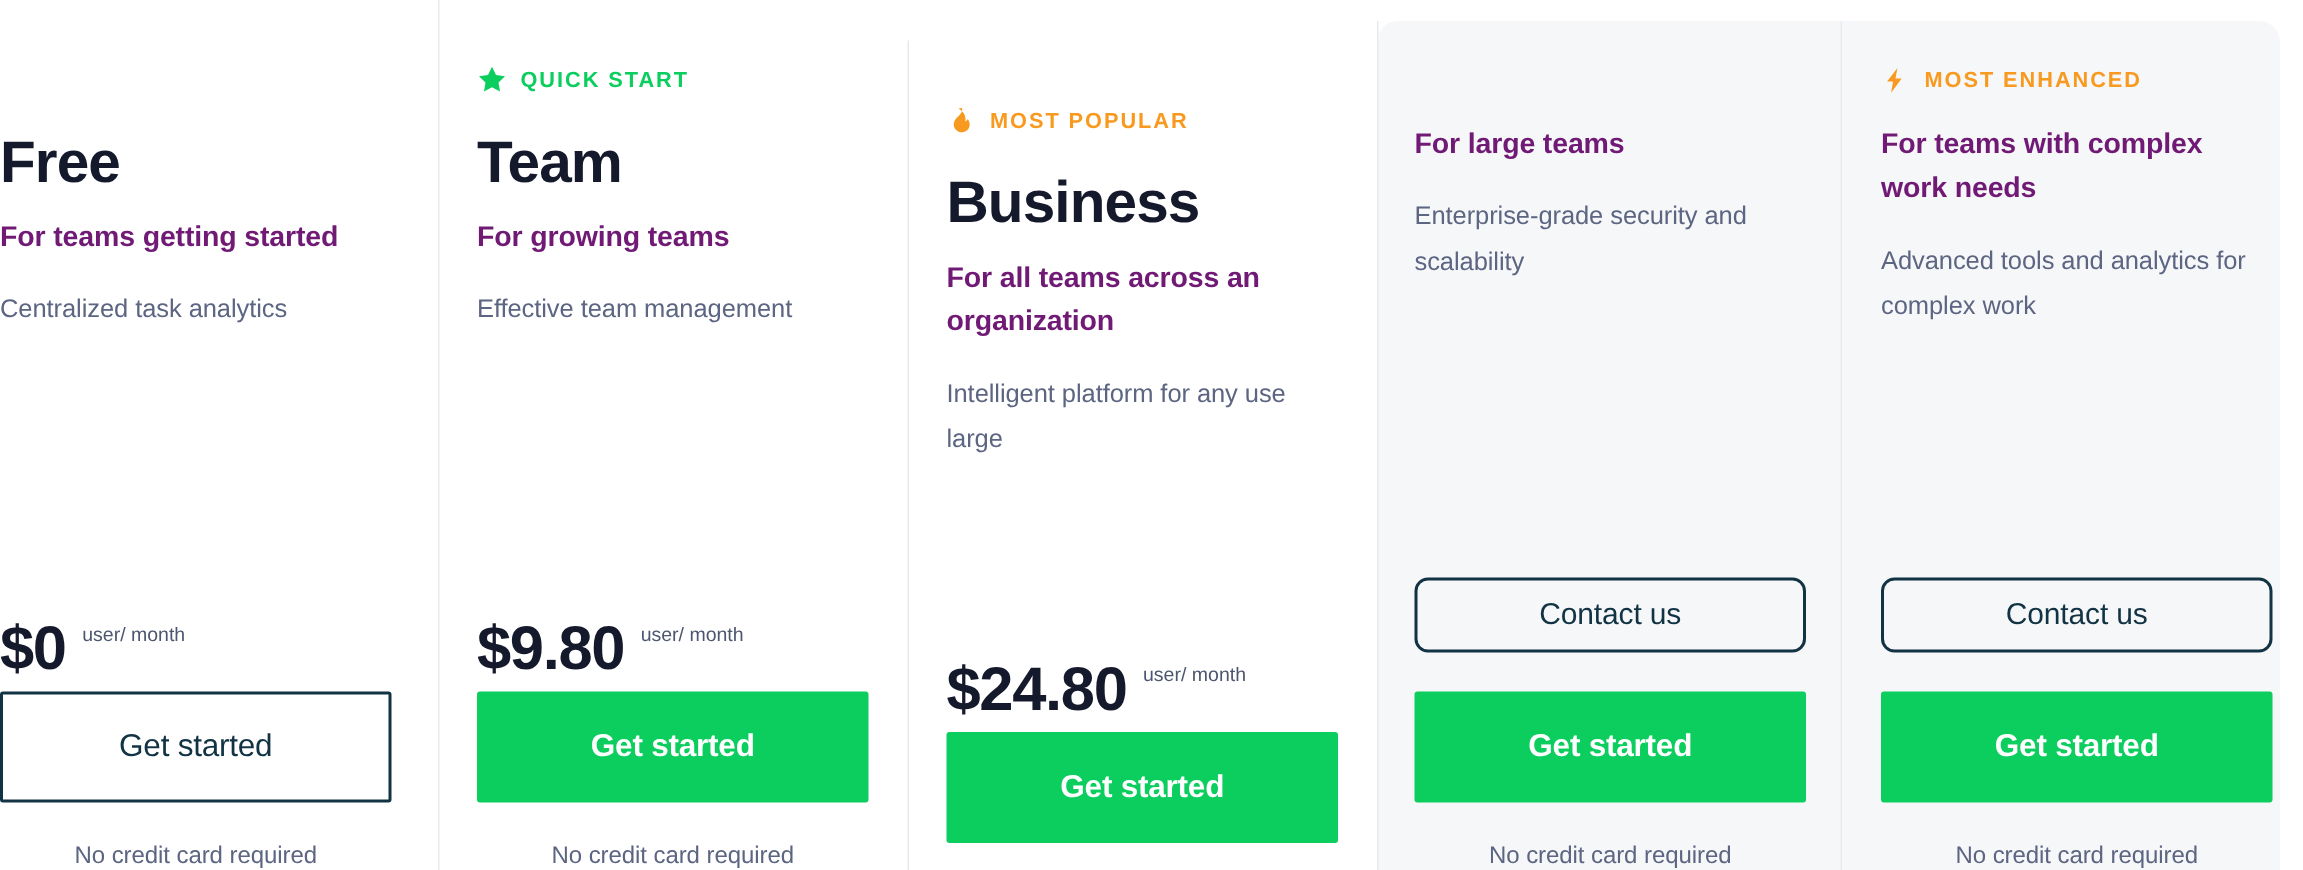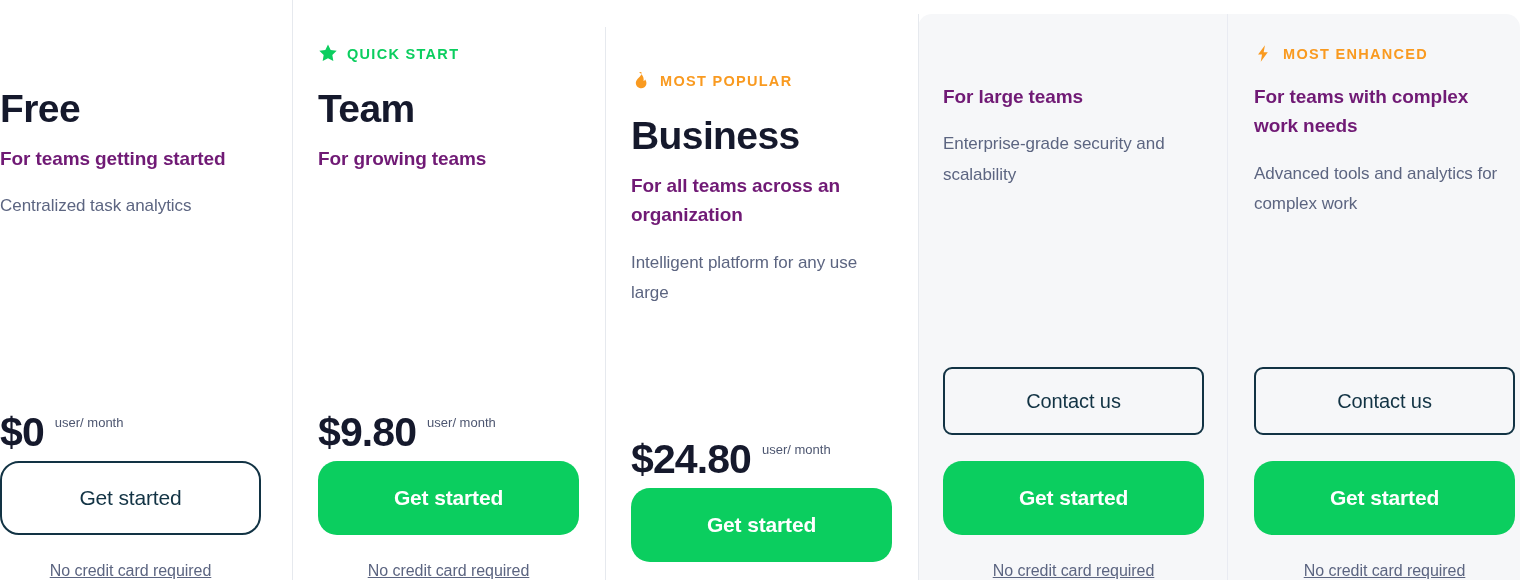--- a/index.html
+++ b/index.html
@@ -151,41 +151,41 @@
     line-height: 1;
     margin-left: 11px;
     margin-bottom: 24px;
     white-space: nowrap;
   }
 
   
   .contact-btn {
     margin-top: auto;
     width: 261px;
-    height: 68px;
+    height: 50px;
     border: 2px solid #123344;
     border-radius: 9px;
     background: transparent;
     color: #123344;
     font-family: "Liberation Sans", sans-serif;
     font-size: 20px;
     font-weight: 400;
     letter-spacing: -0.1px;
     cursor: pointer;
     display: flex;
     align-items: center;
     justify-content: center;
     margin-bottom: 26px;
   }
 
   
   .cta-btn {
     width: 261px;
     height: 74px;
-    border-radius: 19px;
+    border-radius: 2px;
     border: none;
     font-family: "Liberation Sans", sans-serif;
     font-size: 21px;
     font-weight: 700;
     letter-spacing: -0.15px;
     cursor: pointer;
     display: flex;
     align-items: center;
     justify-content: center;
     margin-top: 0;
@@ -204,21 +204,20 @@
 
   
   .footnote {
     width: 261px;
     text-align: center;
     font-size: 16px;
     font-weight: 400;
     color: #5C6581;
     margin-top: 27px;
     letter-spacing: -0.05px;
-    text-decoration: underline;
   }
 </style>
 </head>
 <body>
 
 <div id="pricing-table">
 
   <div class="highlight-panel"></div>
 
   <div class="columns">
@@ -243,20 +242,21 @@
       <div class="badge-row">
         <span class="badge-icon">
           <svg viewBox="0 0 24 24" width="20" height="20" aria-hidden="true">
             <path d="M12 1.8l3.2 6.5 7.2 1-5.2 5.1 1.2 7.2L12 18.2l-6.4 3.4 1.2-7.2L1.6 9.3l7.2-1z" fill="#0BCE5F"></path>
           </svg>
         </span>
         <span class="badge-label" style="color:#0BCE5F">QUICK START</span>
       </div>
       <div class="plan-name">Team</div>
       <div class="plan-tagline">For growing teams</div>
+      <div class="plan-desc">Effective team management</div>
       <div class="price-block">
         <span class="price-amount">$9.80</span>
         <span class="price-period">user/ month</span>
       </div>
       <button class="cta-btn primary">Get started</button>
       <div class="footnote">No credit card required</div>
     </div>
 
     <div class="plan-col col-2">
       <div class="badge-row">

